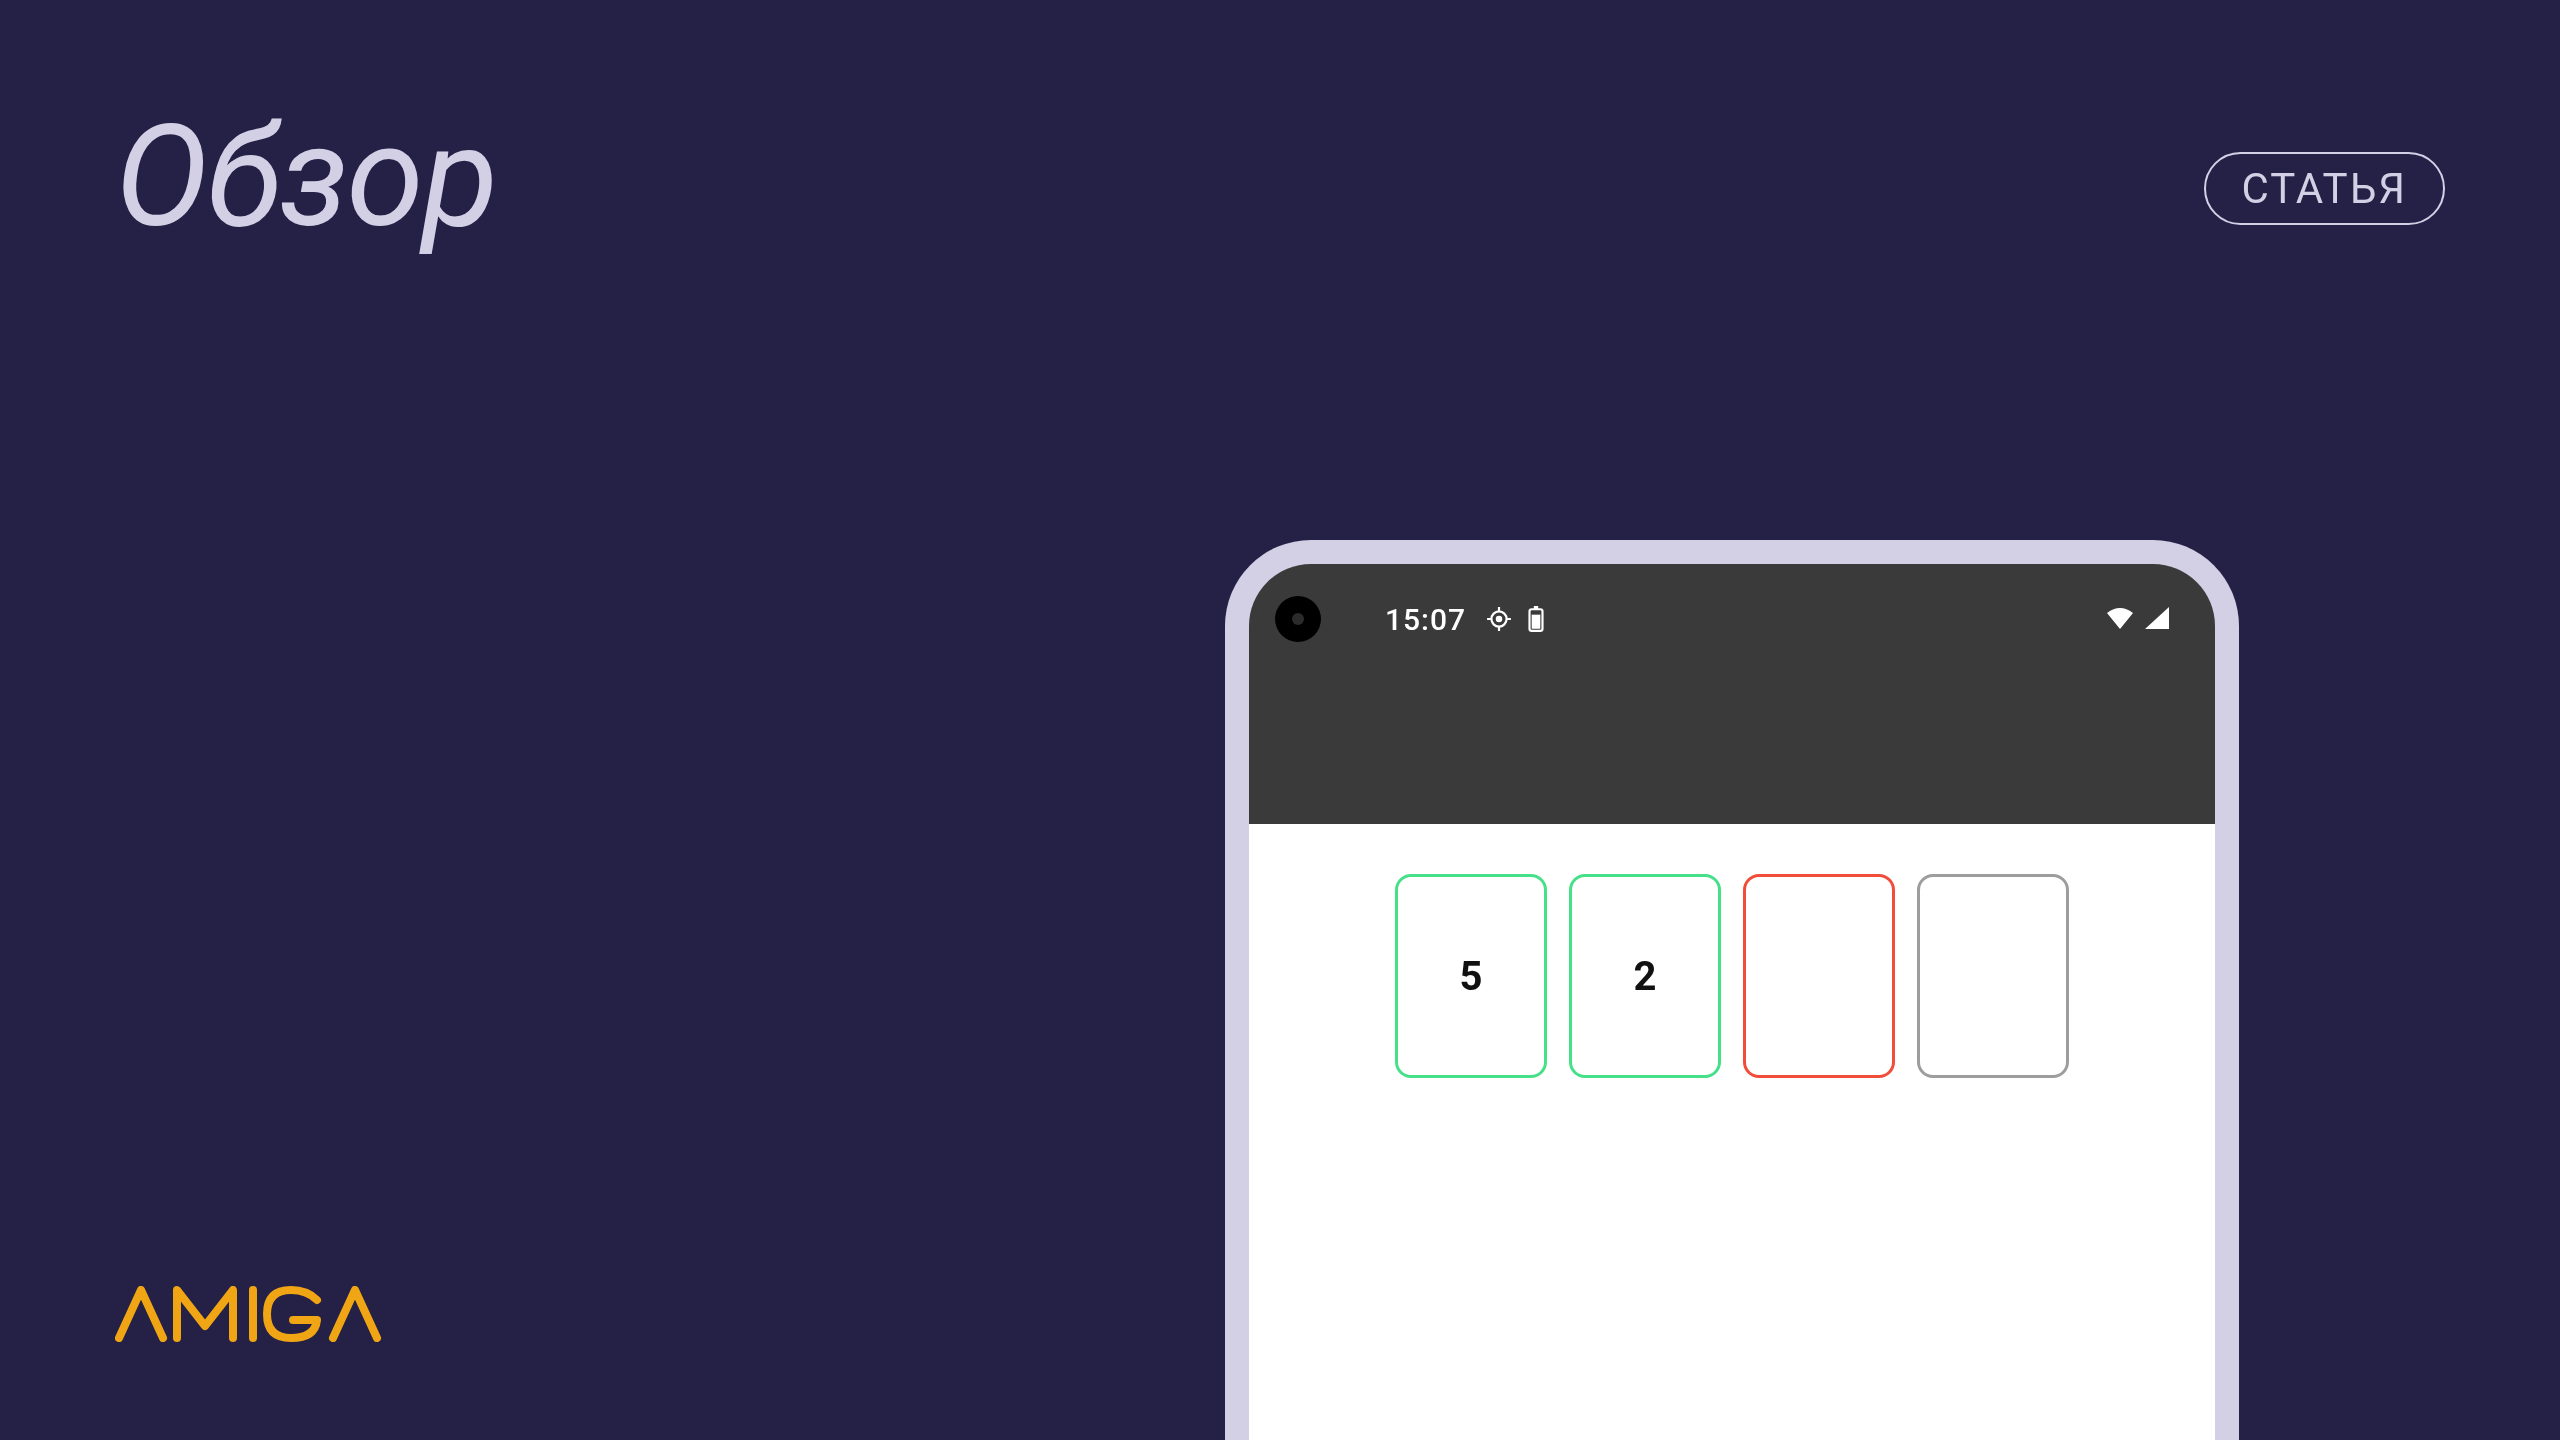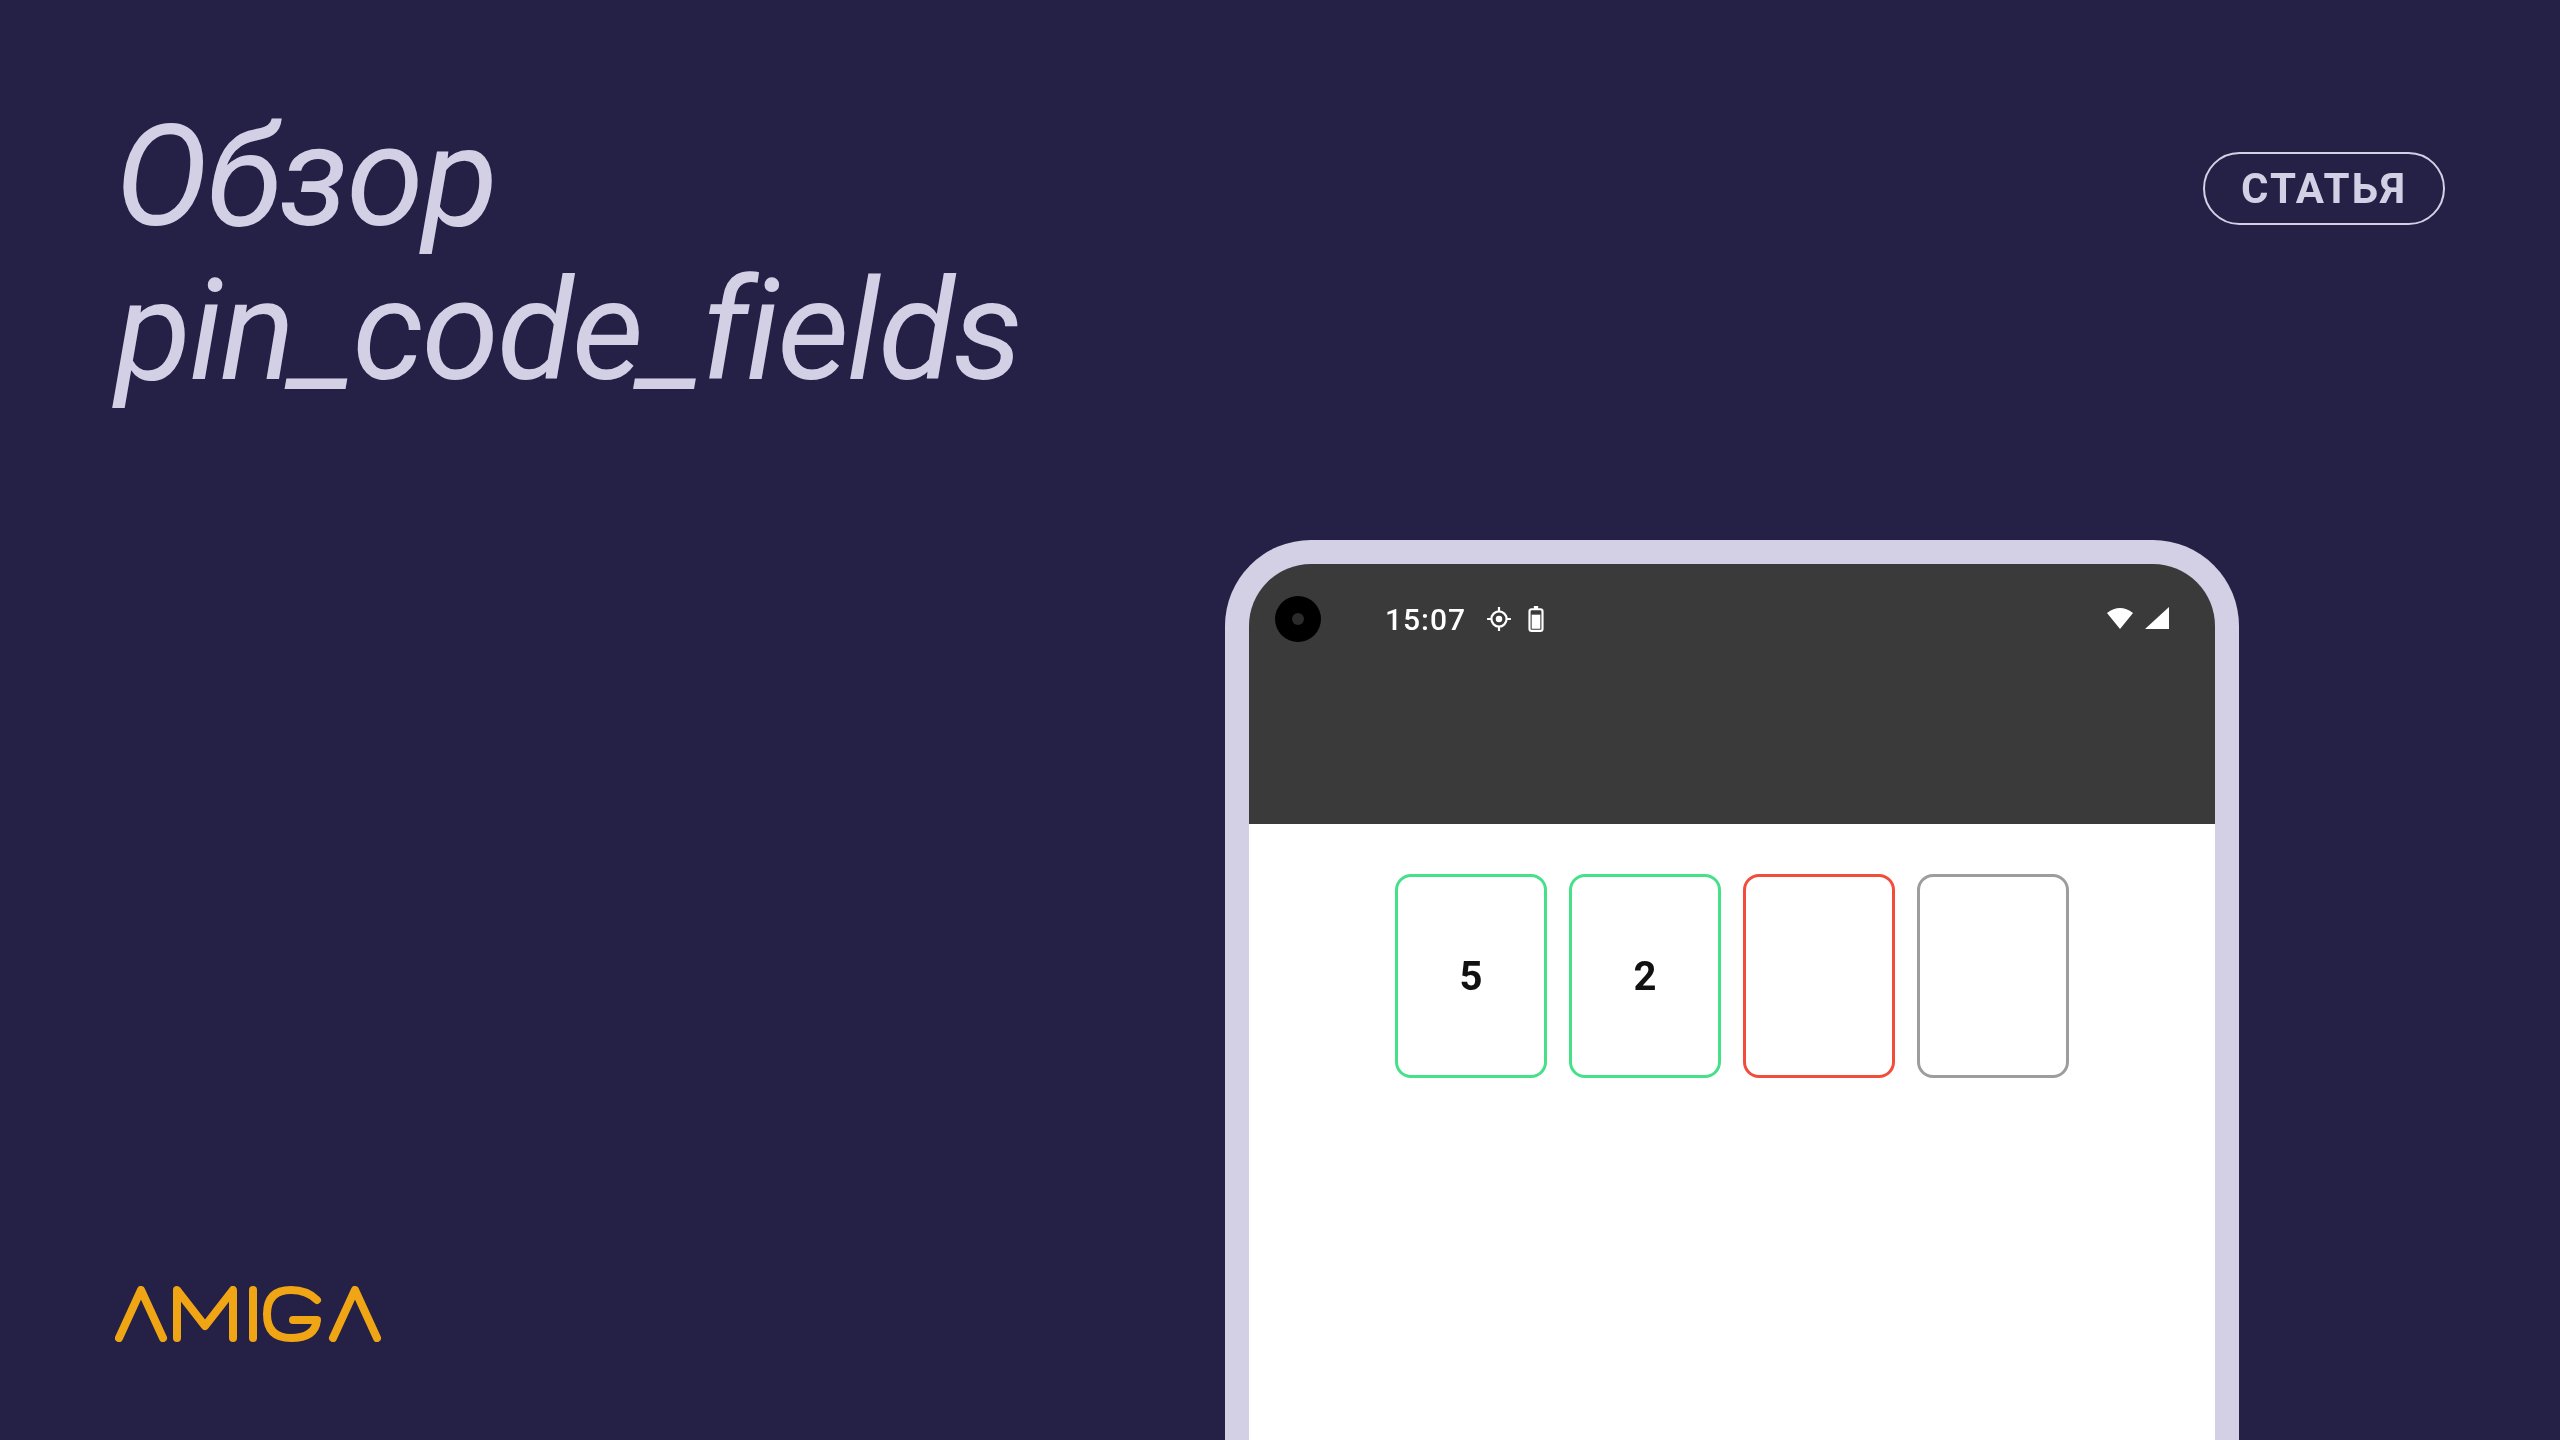--- a/index.html
+++ b/index.html
@@ -27,21 +27,21 @@
 
   .badge {
     position: absolute;
     top: 152px;
     right: 115px;
     border: 2px solid #d3d0e6;
     color: #d3d0e6;
     border-radius: 60px;
     padding: 10px 36px;
     font-size: 42px;
-    font-weight: 700;
+    font-weight: 400;
     letter-spacing: 2px;
   }
 
   .logo {
     position: absolute;
     bottom: 98px;
     left: 115px;
     color: #f0a514;
     font-size: 58px;
     font-weight: 700;
@@ -152,21 +152,20 @@
   .pin-box.filled { border-color: #46e089; }
   .pin-box.active { border-color: #f24d3a; }
   .pin-box.inactive { border-color: #9d9d9d; }
 
 </style>
 </head>
 <body>
 
 <div class="title">
   <span>Обзор</span><br>
-  <span>pin_code_fields</span>
 </div>
 
 <div class="badge">
   <span>СТАТЬЯ</span>
 </div>
 
 <div class="logo">
   <svg class="logo-svg" viewBox="0 0 320 56">
     <g fill="none" stroke="#f0a514" stroke-width="8" stroke-linecap="round" stroke-linejoin="round">
       <path d="M4 52 L26 4 L48 52"></path>

